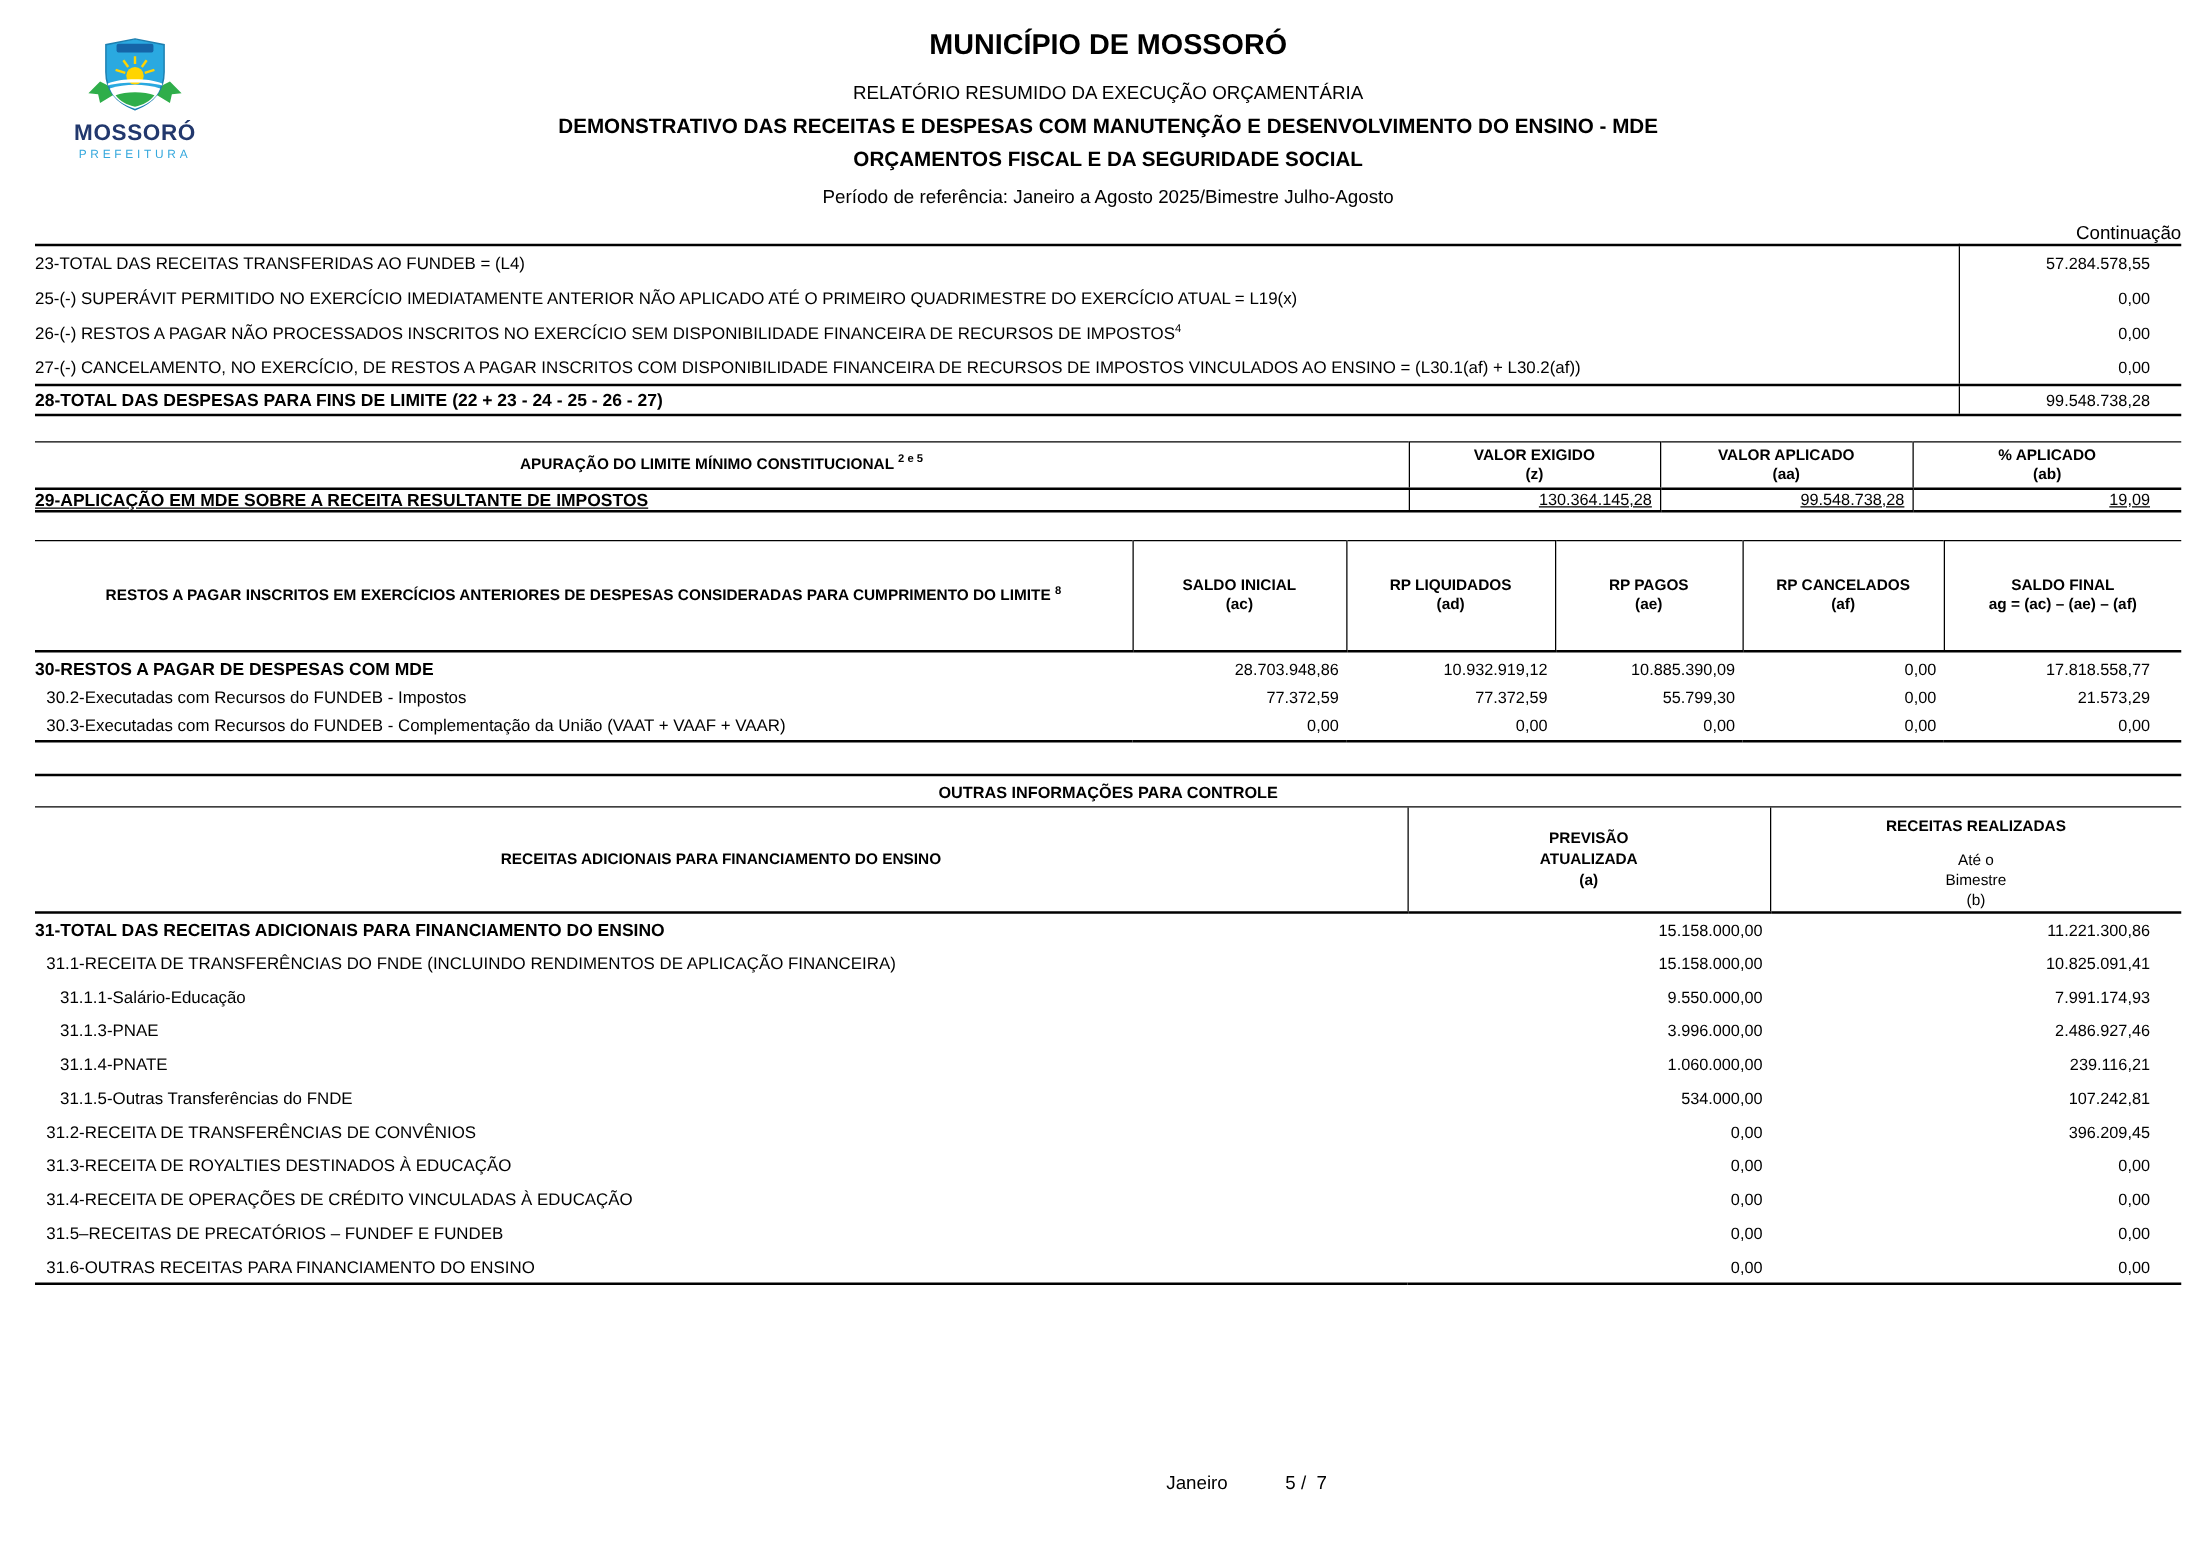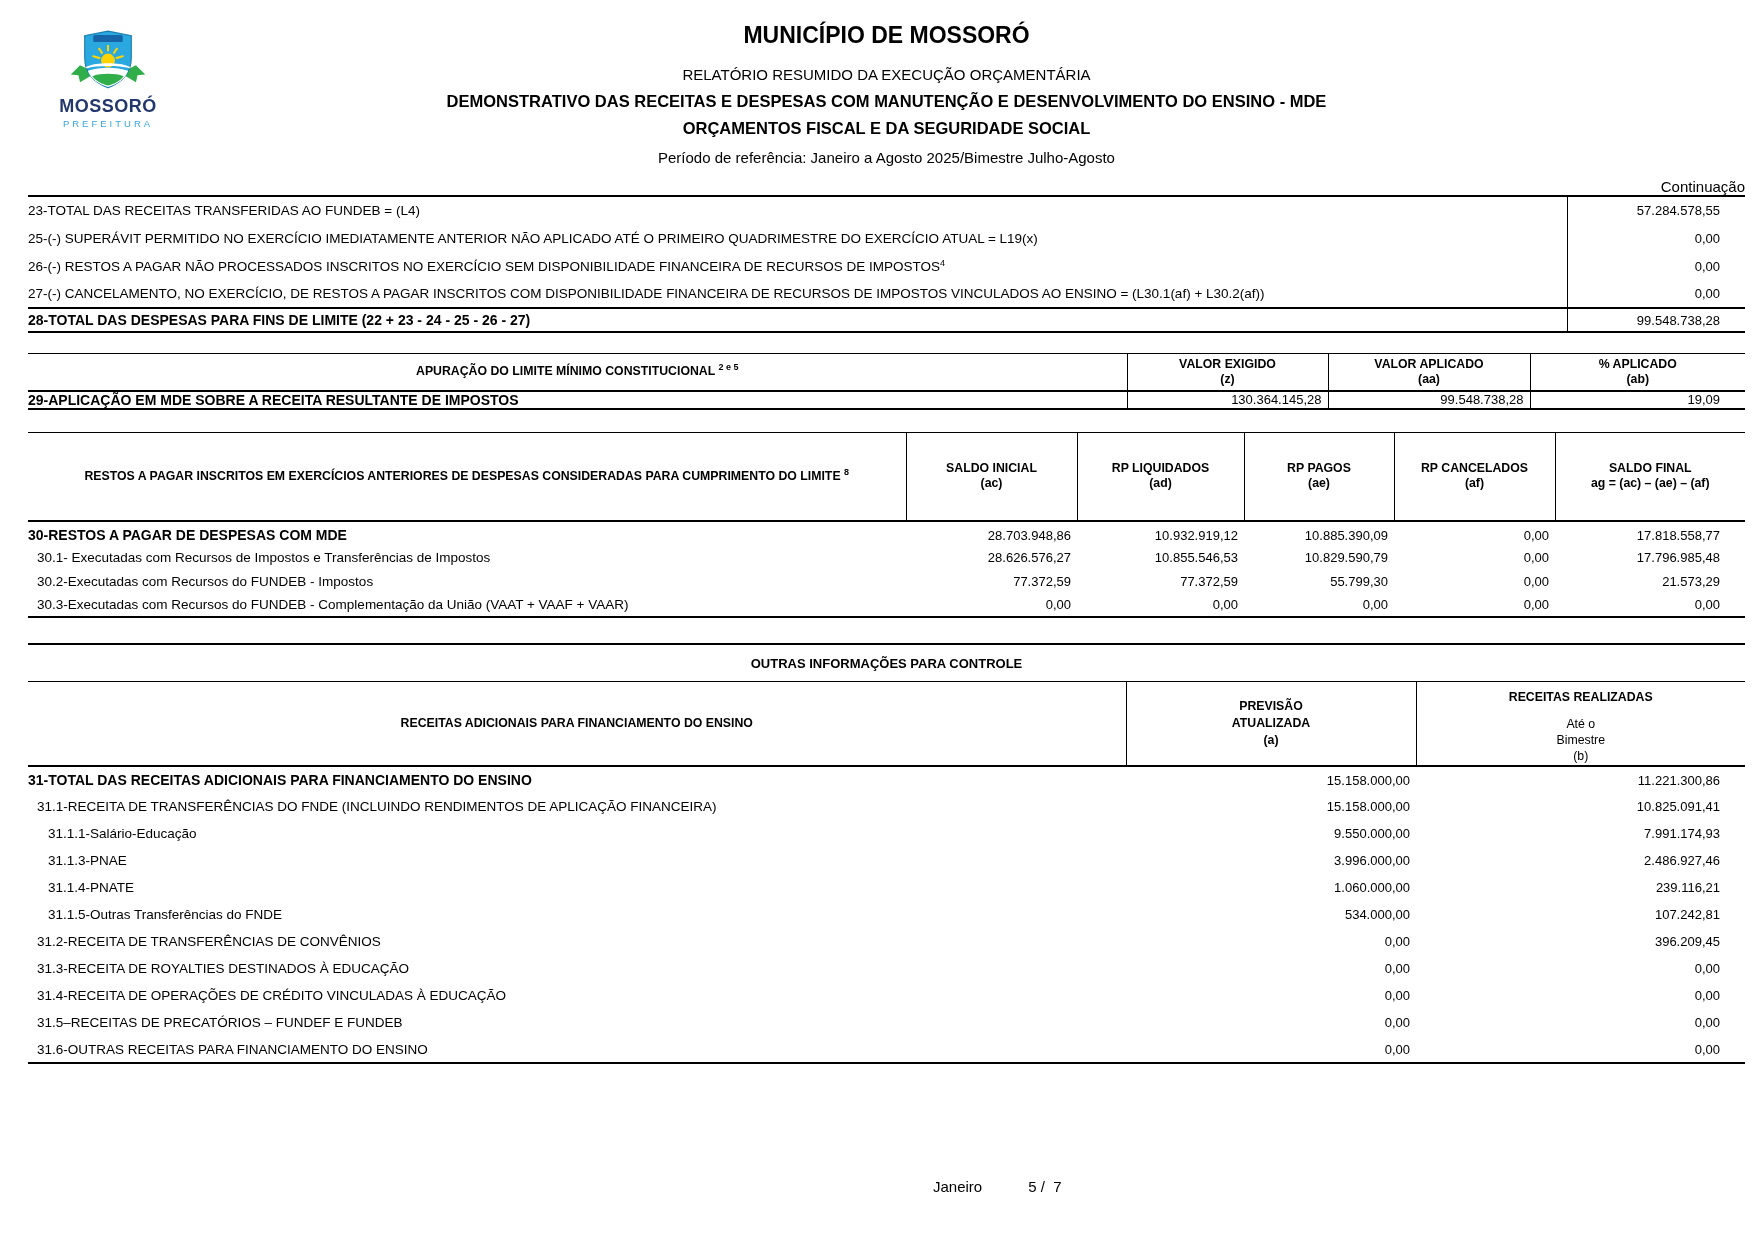--- a/index.html
+++ b/index.html
@@ -43,33 +43,33 @@
 
   
   .t1 { border-top:2px solid #000; }
   .t1 td { height:28px; }
   .t1 .vcell { border-left:1px solid #000; }
   .t1 .total-row td { border-top:2px solid #000; border-bottom:2px solid #000; height:24px; }
 
   
   .t2 { margin-top:20px; border-top:1px solid #000; }
   .t2 .head td { height:37px; border-bottom:2px solid #000; }
-  .t2 .body td { height:16px; border-bottom:2px solid #000; }
+  .t2 .body td { height:16px; border-bottom:2px solid #000;text-decoration:underline; }
   .t2 .vcell { border-left:1px solid #000; }
 
   
   .t3 { margin-top:22px; border-top:1px solid #000; border-bottom:2px solid #000; }
   .t3 .head td { height:89px; border-bottom:2px solid #000; }
   .t3 .head .vcell { border-left:1px solid #000; }
   .t3 .body td { height:24px; }
   .t3 .body tr:first-child td { padding-top:3px; }
 
   
   .band { margin-top:25px; width:1717px; border-top:2px solid #000; border-bottom:1px solid #000;
-          height:39px; display:flex; align-items:center; justify-content:center;
+          height:27px; display:flex; align-items:center; justify-content:center;
           font-size:13px; font-weight:bold; }
 
   
   .t4 { border-bottom:2px solid #000; }
   .t4 .head td { height:84px; border-bottom:2px solid #000; }
   .t4 .head .vcell { border-left:1px solid #000; }
   .t4 .body td { height:27px; }
   .headcell-b { display:flex; flex-direction:column; align-items:center; padding-top:7px; }
   .headcell-b .group { font-size:12.3px; font-weight:bold; }
   .headcell-b .sub { margin-top:12px; font-size:12.3px; font-weight:normal; line-height:16px; text-align:center; }
@@ -214,28 +214,20 @@
       </tr>
       </tbody>
         <tbody class="body">
       <tr>
         <td class="lbl bold">30-RESTOS A PAGAR DE DESPESAS COM MDE</td>
         <td class="val">28.703.948,86</td>
         <td class="val">10.932.919,12</td>
         <td class="val">10.885.390,09</td>
         <td class="val">0,00</td>
         <td class="val last">17.818.558,77</td>
-      </tr>
-      <tr>
-        <td class="lbl ind1">30.1- Executadas com Recursos de Impostos e Transferências de Impostos</td>
-        <td class="val">28.626.576,27</td>
-        <td class="val">10.855.546,53</td>
-        <td class="val">10.829.590,79</td>
-        <td class="val">0,00</td>
-        <td class="val last">17.796.985,48</td>
       </tr>
       <tr>
         <td class="lbl ind1">30.2-Executadas com Recursos do FUNDEB - Impostos</td>
         <td class="val">77.372,59</td>
         <td class="val">77.372,59</td>
         <td class="val">55.799,30</td>
         <td class="val">0,00</td>
         <td class="val last">21.573,29</td>
       </tr>
       <tr>

